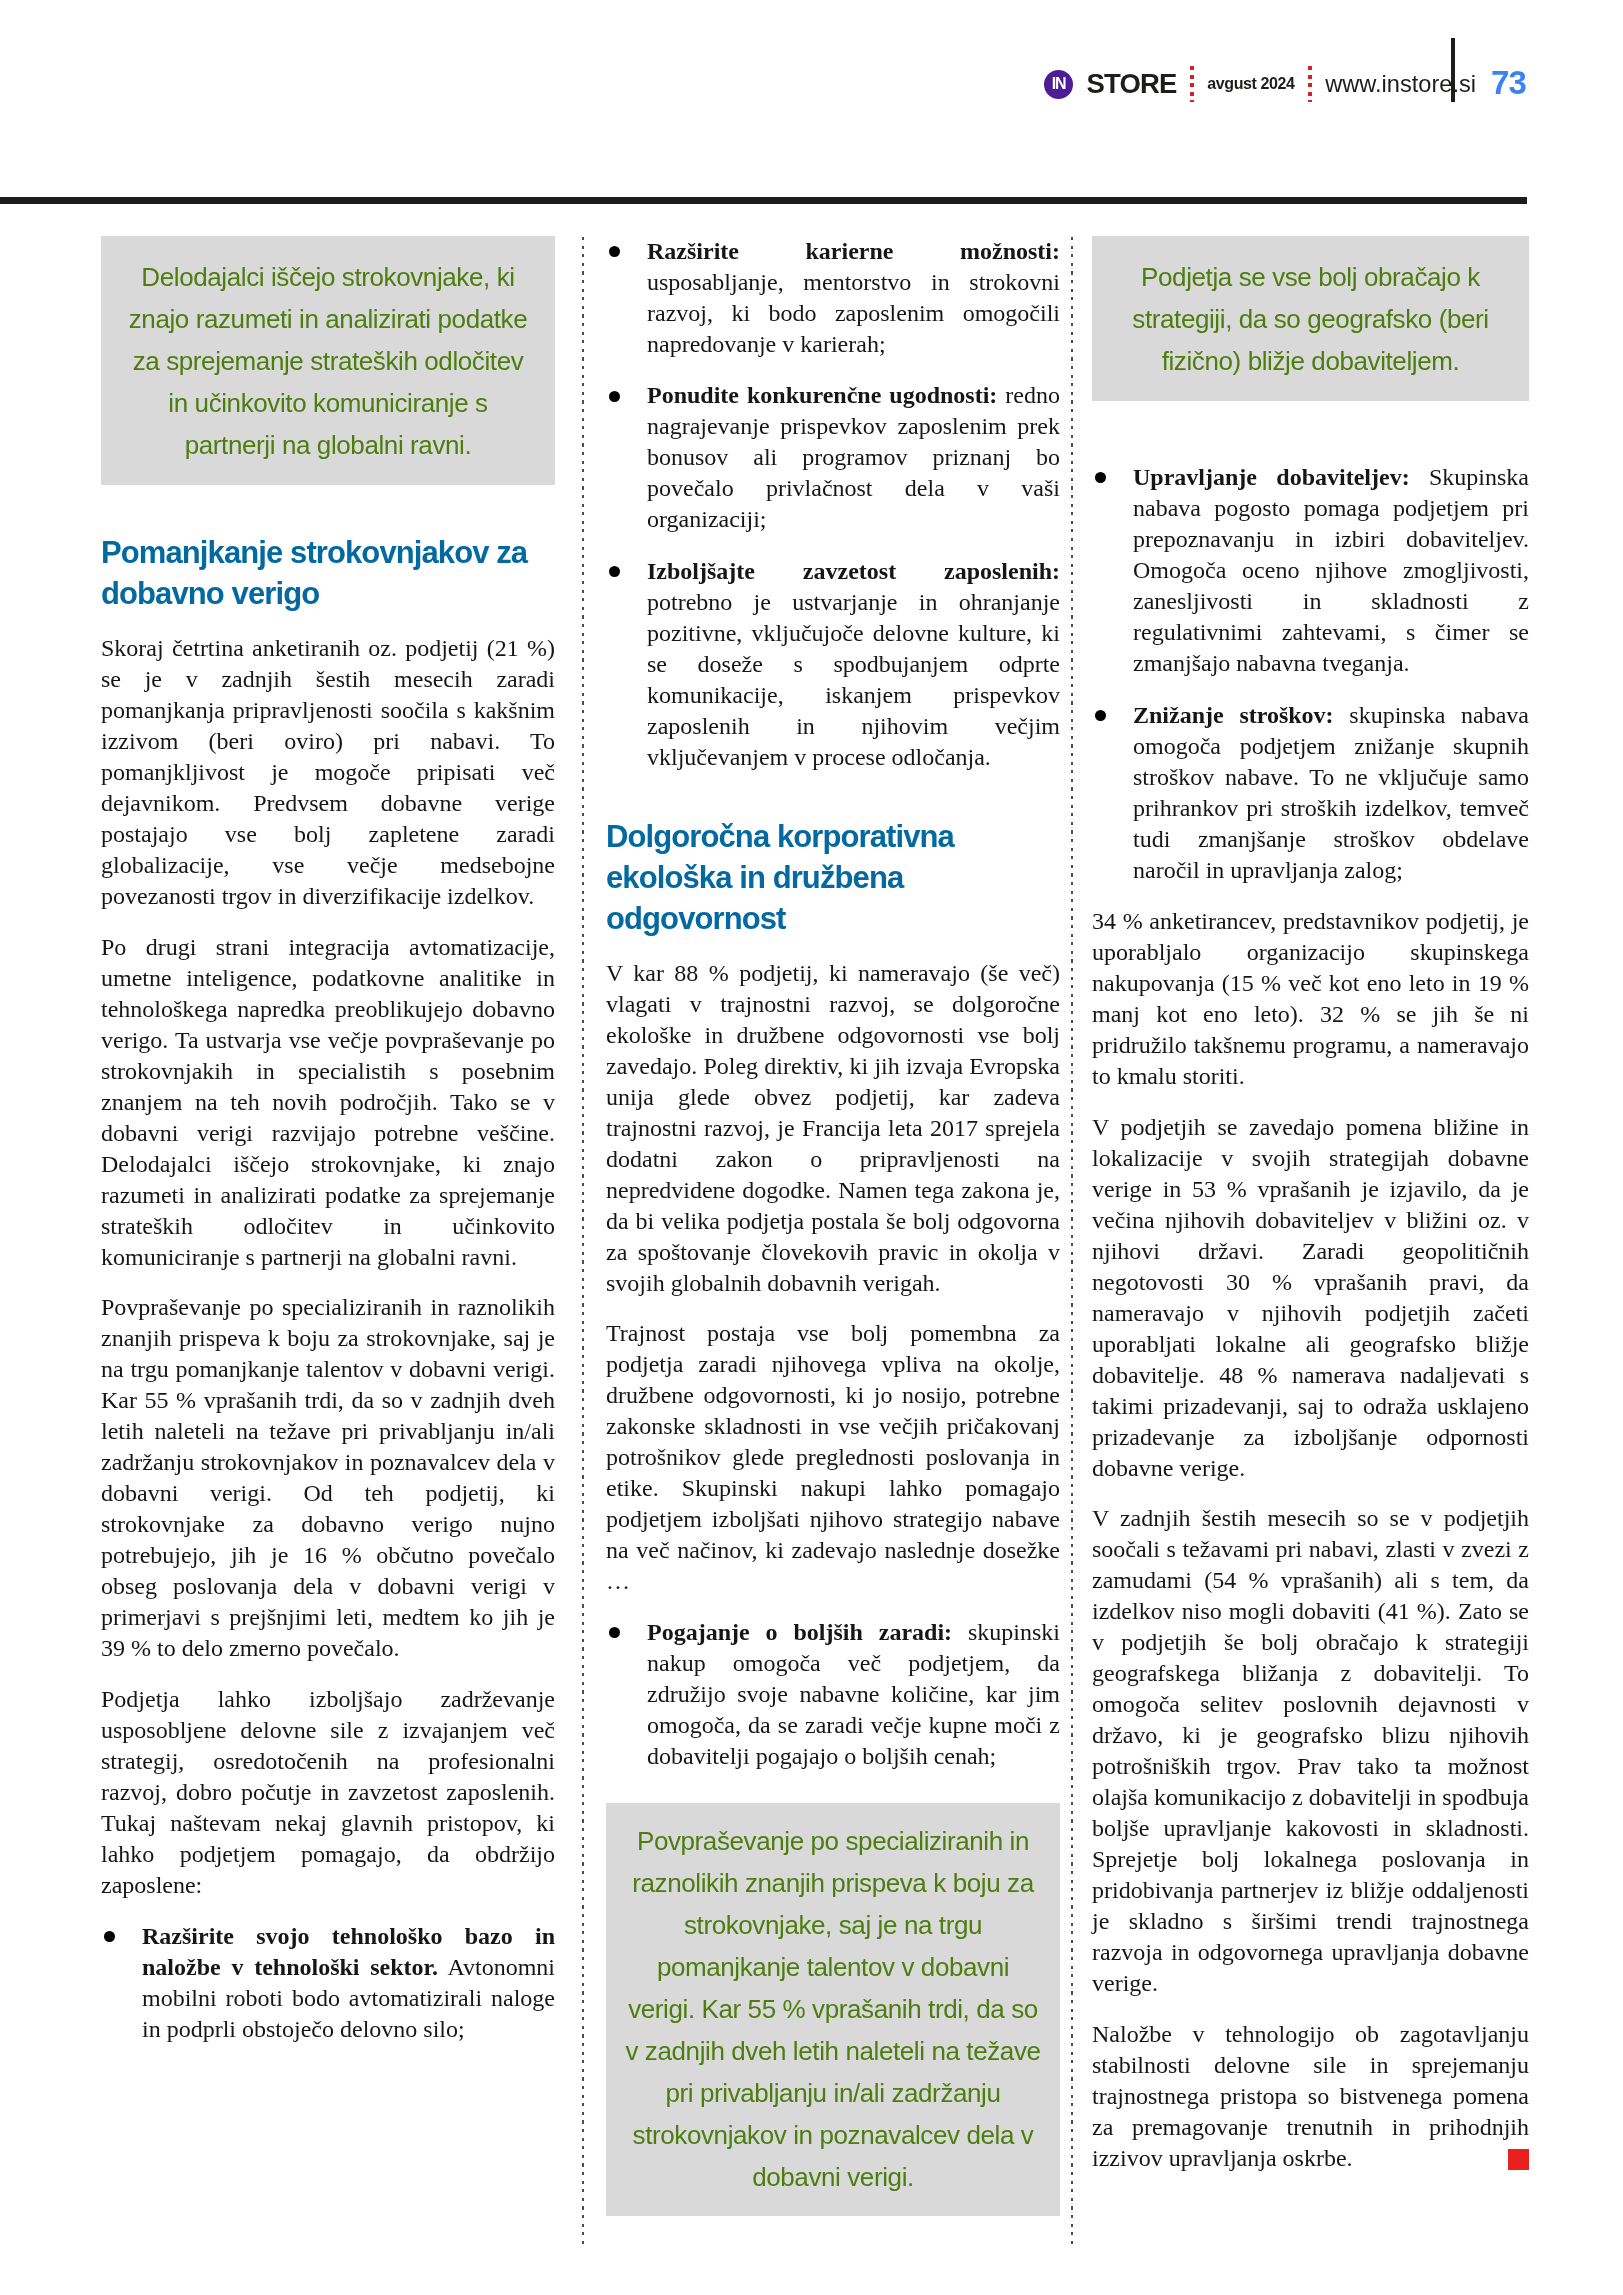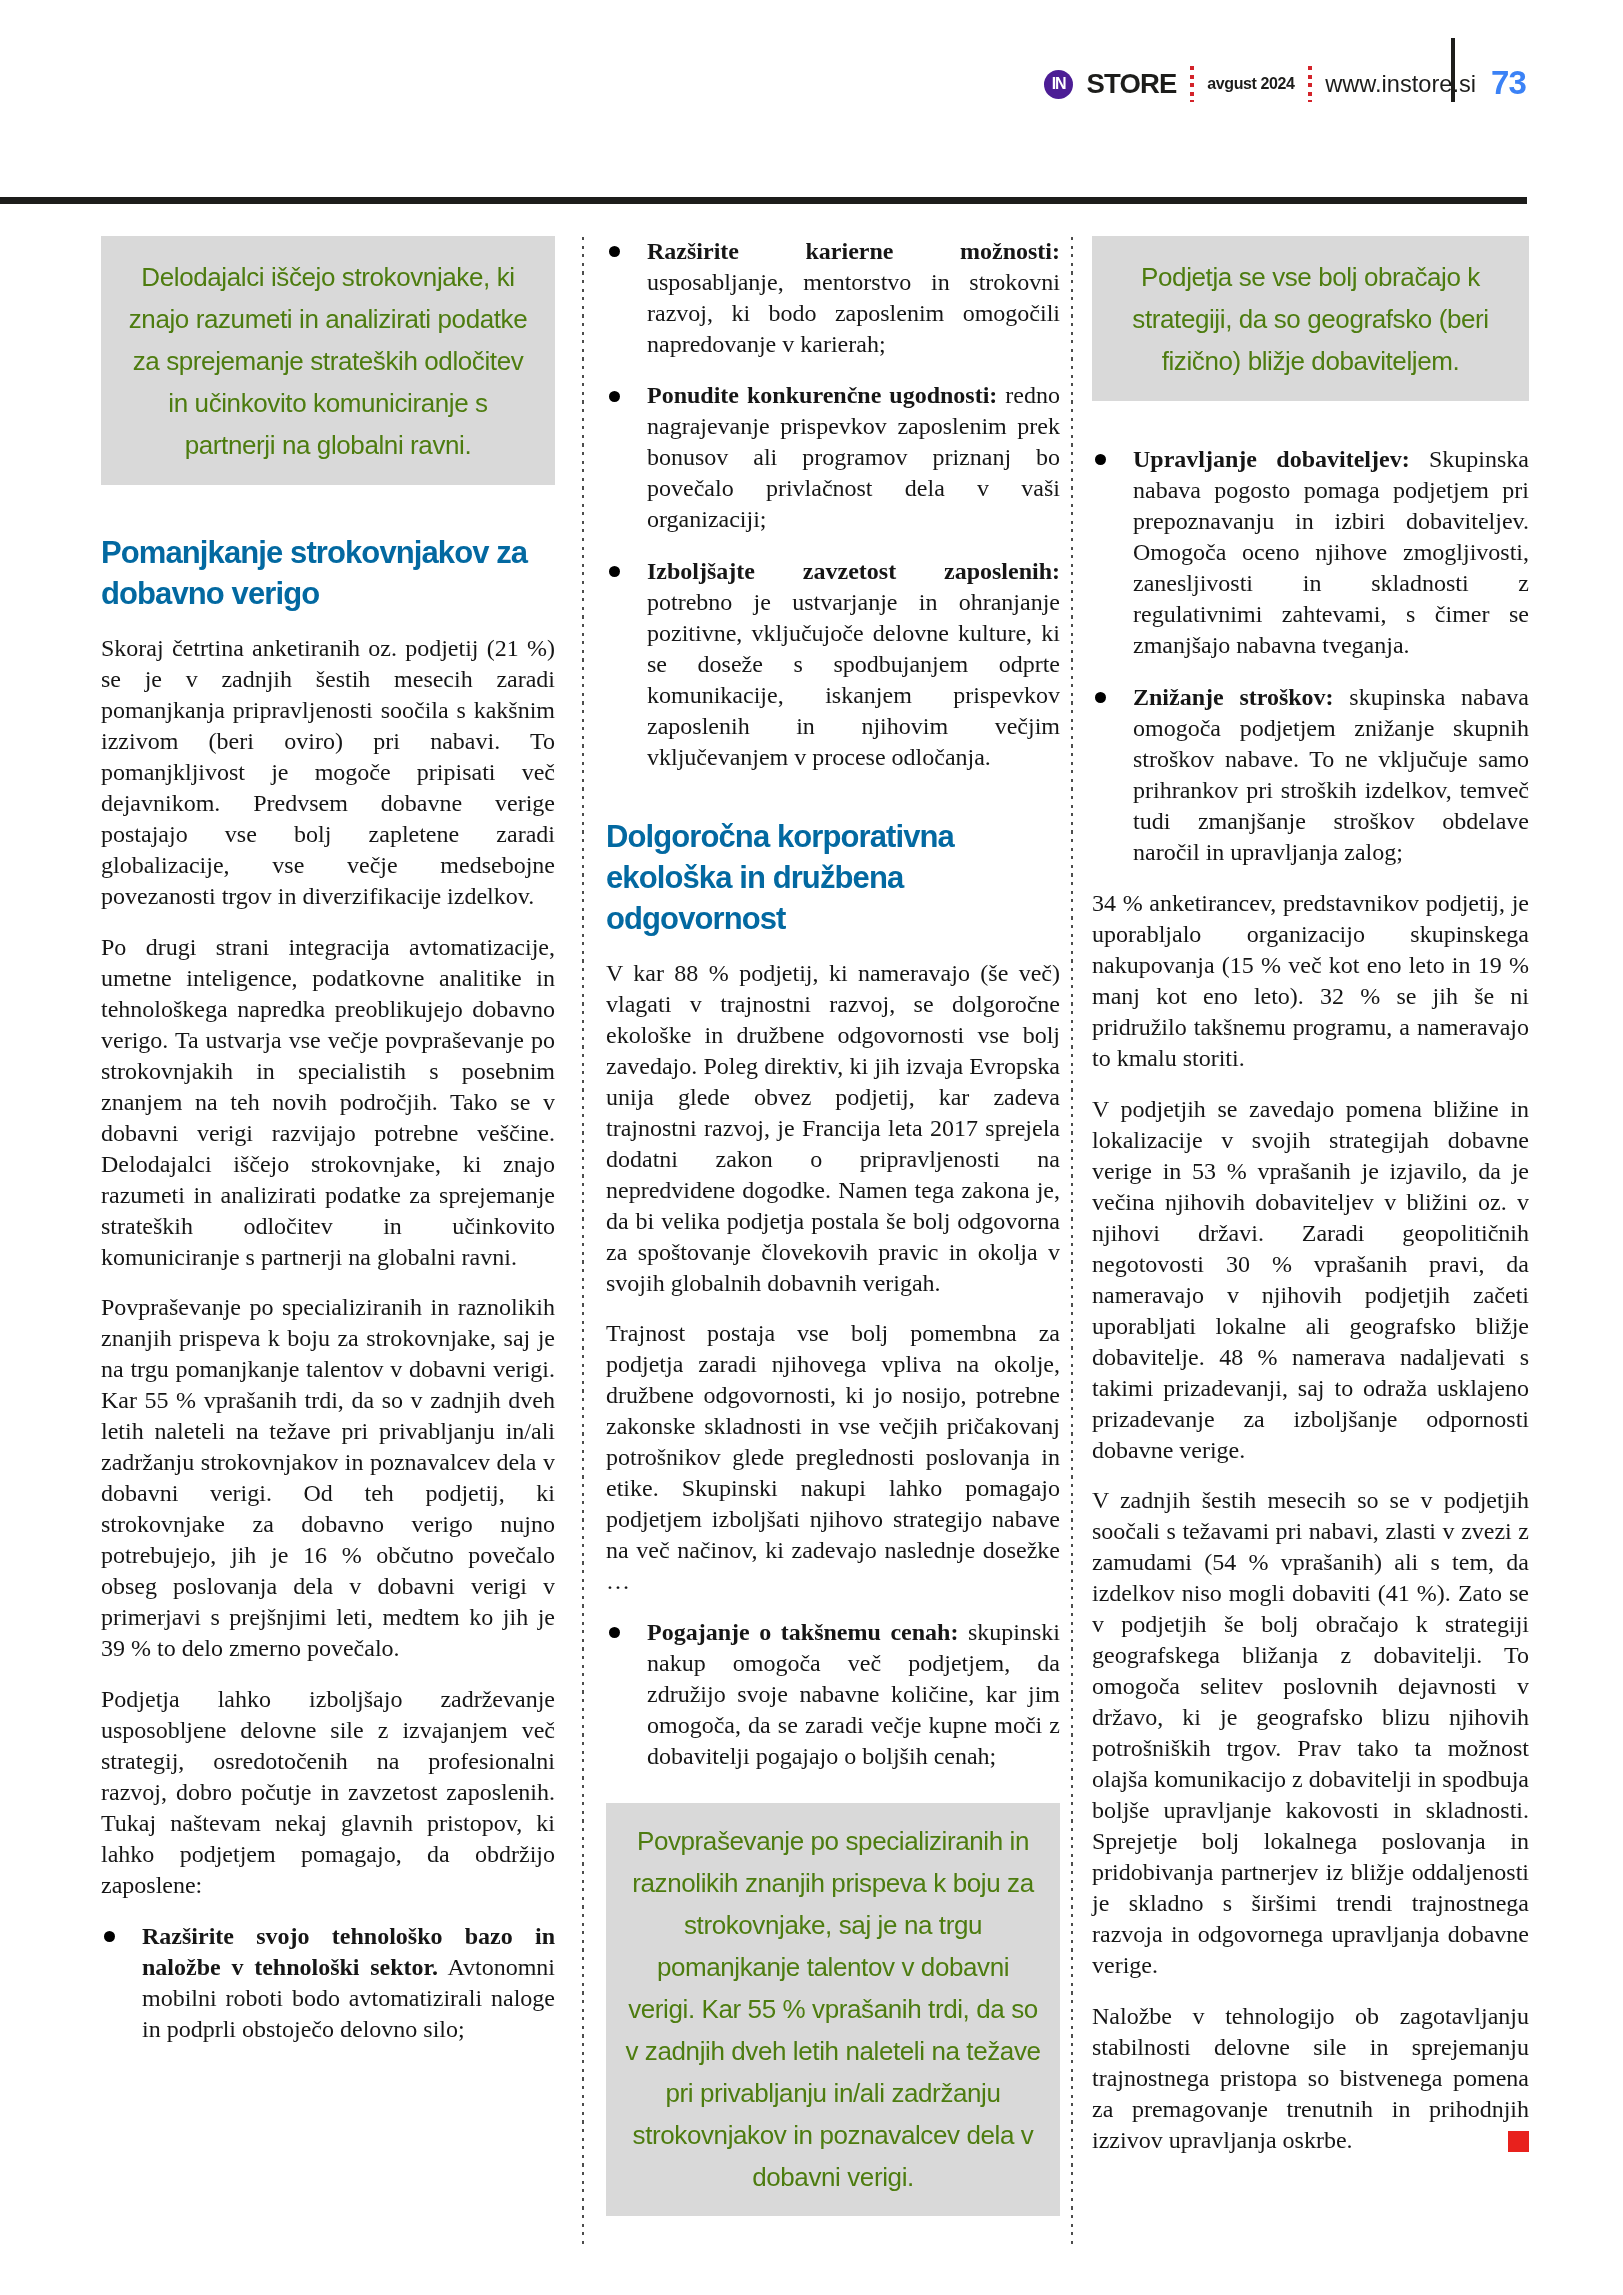--- a/index.html
+++ b/index.html
@@ -30,21 +30,21 @@
   .vsep{position:absolute;top:237px;height:2010px;width:2.4px;
         background:repeating-linear-gradient(to bottom,#4d4d4d 0 3.1px,transparent 3.1px 8.6px);}
   .vsep1{left:582px;} .vsep2{left:1071px;}
 
   
   .quote-box{background:#d9d9d9;text-align:center;
              font-family:"Liberation Sans", sans-serif;color:#4d7c0f;
              font-size:26px;line-height:42px;letter-spacing:-0.4px;
              padding:19.6px 19px;margin:0 0 47px;}
   .quote-box.tight{line-height:42px;padding:17.3px 15.7px;margin:31px 0 0;}
-  .quote-box.small{margin:0 0 43px;}
+  .quote-box.small{margin:0 0 61px;}
   h2{font-family:"Liberation Sans", sans-serif;font-size:31px;line-height:41px;
      font-weight:bold;letter-spacing:-0.9px;color:#0369a1;margin:43px 0 19px;}
   p{font-size:24px;line-height:31px;text-align:justify;margin:0 0 19.6px;}
   p.last{margin-bottom:5px;position:relative;}
   ul{list-style:none;margin:0 0 19.6px;padding:0;}
   li{font-size:24px;line-height:31px;text-align:justify;
      position:relative;padding-left:41px;margin:0 0 20.4px;}
   li::before{content:"";position:absolute;left:3.1px;top:10.2px;width:11px;height:11px;
              border-radius:50%;background:#000;}
   .lead{font-weight:bold;}
@@ -92,21 +92,21 @@
     </li>
     <li>
       <span class="lead">Izboljšajte zavzetost zaposlenih:</span><span> potrebno je ustvarjanje in ohranjanje pozitivne, vključujoče delovne kulture, ki se doseže s spodbujanjem odprte komunikacije, iskanjem prispevkov zaposlenih in njihovim večjim vključevanjem v procese odločanja.</span>
     </li>
   </ul>
   <h2>Dolgoročna korporativna ekološka in družbena odgovornost</h2>
   <p>V kar 88 % podjetij, ki nameravajo (še več) vlagati v trajnostni razvoj, se dolgoročne ekološke in družbene odgovornosti vse bolj zavedajo. Poleg direktiv, ki jih izvaja Evropska unija glede obvez podjetij, kar zadeva trajnostni razvoj, je Francija leta 2017 sprejela dodatni zakon o pripravljenosti na nepredvidene dogodke. Namen tega zakona je, da bi velika podjetja postala še bolj odgovorna za spoštovanje človekovih pravic in okolja v svojih globalnih dobavnih verigah.</p>
   <p>Trajnost postaja vse bolj pomembna za podjetja zaradi njihovega vpliva na okolje, družbene odgovornosti, ki jo nosijo, potrebne zakonske skladnosti in vse večjih pričakovanj potrošnikov glede preglednosti poslovanja in etike. Skupinski nakupi lahko pomagajo podjetjem izboljšati njihovo strategijo nabave na več načinov, ki zadevajo naslednje dosežke …</p>
   <ul>
     <li>
-      <span class="lead">Pogajanje o takšnemu cenah:</span><span> skupinski nakup omogoča več podjetjem, da združijo svoje nabavne količine, kar jim omogoča, da se zaradi večje kupne moči z dobavitelji pogajajo o boljših cenah;</span>
+      <span class="lead">Pogajanje o boljših zaradi:</span><span> skupinski nakup omogoča več podjetjem, da združijo svoje nabavne količine, kar jim omogoča, da se zaradi večje kupne moči z dobavitelji pogajajo o boljših cenah;</span>
     </li>
   </ul>
   <div class="quote-box tight">Povpraševanje po specializiranih in raznolikih znanjih prispeva k boju za strokovnjake, saj je na trgu pomanjkanje talentov v dobavni verigi. Kar 55 % vprašanih trdi, da so v zadnjih dveh letih naleteli na težave pri privabljanju in/ali zadržanju strokovnjakov in poznavalcev dela v dobavni verigi.</div>
 </div>
 
 <div class="col col3">
   <div class="quote-box small">Podjetja se vse bolj obračajo k strategiji, da so geografsko (beri fizično) bližje dobaviteljem.</div>
   <ul>
     <li>
       <span class="lead">Upravljanje dobaviteljev:</span><span> Skupinska nabava pogosto pomaga podjetjem pri prepoznavanju in izbiri dobaviteljev. Omogoča oceno njihove zmogljivosti, zanesljivosti in skladnosti z regulativnimi zahtevami, s čimer se zmanjšajo nabavna tveganja.</span>

